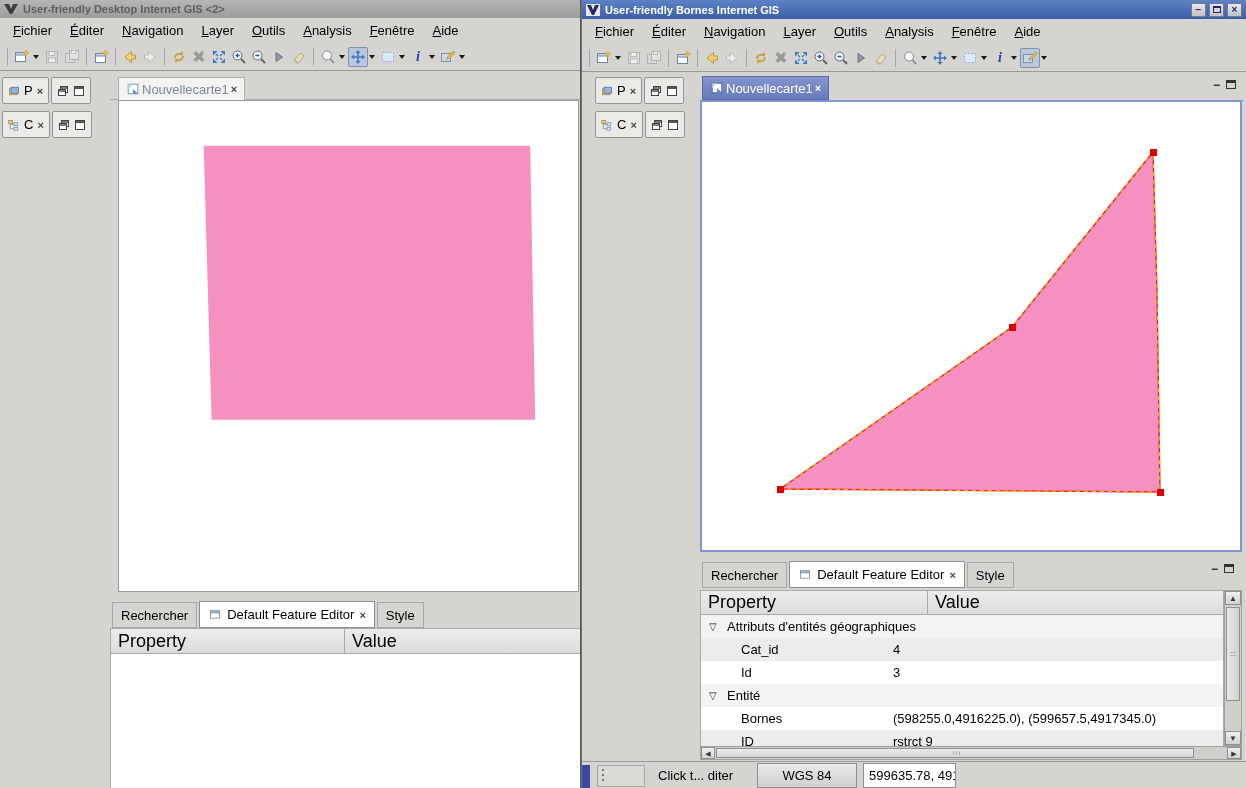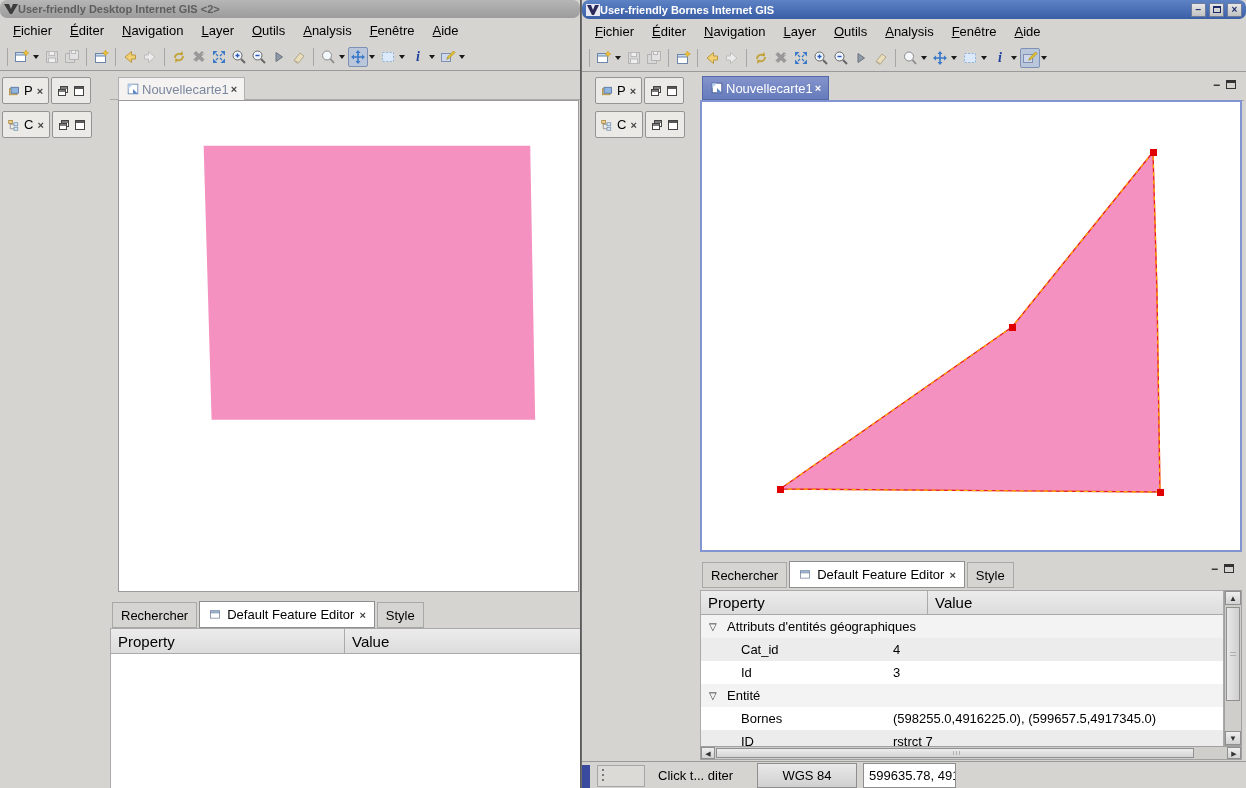--- a/index.html
+++ b/index.html
@@ -4,21 +4,21 @@
 <style>
   * { margin:0; padding:0; box-sizing:border-box; }
   html,body { width:1246px; height:788px; overflow:hidden; background:#6e6e6e;
               font-family:"Liberation Sans",sans-serif; }
   .win { position:absolute; top:0; height:788px; overflow:hidden; background:#d6d4d0; }
   #win-left  { left:0;  width:581px; border-right:1px solid #5a5a5a; }
   #win-right { left:582px; width:664px; }
 
   
   .titlebar { position:absolute; left:0; top:0; right:0; height:18px;
-              display:flex; align-items:center; padding:0 4px;border-radius:7px; }
+              display:flex; align-items:center; gap:5px; padding:0 4px; }
   #win-left  .titlebar { background:linear-gradient(#b6b6b6,#9c9c9c); color:#5e5e5e; }
   #win-right .titlebar { background:linear-gradient(#5d83c5,#3a5ea6); color:#fff; height:19px; }
   .title-text { font-size:11px; font-weight:bold; white-space:nowrap; }
   .logo { width:14px; height:12px; flex:0 0 auto; }
   .winbtns { margin-left:auto; display:flex; gap:3px; }
   .wbtn { width:15px; height:14px; background:linear-gradient(#e8e8e8,#c2c2c2);
           border:1px solid #707a9a; color:#1c2a6a; font:bold 10px/12px "Liberation Sans",sans-serif;
           text-align:center; }
   .wbtn .maxbox { display:block; width:8px; height:7px; border:1px solid #1c2a6a;
                   border-top:2px solid #1c2a6a; margin:2px auto 0; }
@@ -79,21 +79,21 @@
 
   
   .ptabs { position:absolute; display:flex; align-items:flex-end; gap:2px; }
   #win-left  .ptabs { left:112px; top:601px; height:27px; }
   #win-right .ptabs { left:120px; top:561px; height:27px; }
   .ptab { display:flex; align-items:center; gap:5px; height:26px; padding:0 8px;
           font-size:13px; color:#000; background:#d6d4d0; border:1px solid #a8a8a8;margin-top:29px; }
   .ptab.sel { background:#fff; border-color:#8e8e8e; height:27px; }
   .ptab svg { width:14px; height:13px; }
 
-  .thead { position:absolute; display:flex; font-size:15px;text-align:center; }
+  .thead { position:absolute; display:flex; font-size:18px;text-align:center; }
   #win-left  .thead { left:110px; top:628px; width:471px; height:26px; }
   #win-right .thead { left:118px; top:590px; width:524px; height:25px; }
   .th { background:linear-gradient(#ececec,#dcdcdc); border:1px solid #aaa;
         display:flex; align-items:center; padding-left:7px; }
   #win-left  .th.c1 { width:235px; } #win-left  .th.c2 { flex:1; margin-left:-1px; }
   #win-right .th.c1 { width:228px; } #win-right .th.c2 { flex:1; margin-left:-1px; }
 
   .tbody { position:absolute; background:#fff; overflow:hidden; }
   #win-left  .tbody { left:110px; top:654px; width:471px; height:134px; border-left:1px solid #aaa; }
   #win-right .tbody { left:118px; top:615px; width:524px; height:131px;
@@ -660,21 +660,21 @@
     <div class="trow grp shade2">
       <span class="tri">▽</span>
       <span class="pcell">Entité</span>
     </div>
     <div class="trow item">
       <span class="pcell">Bornes</span>
       <span class="vcell">(598255.0,4916225.0), (599657.5,4917345.0)</span>
     </div>
     <div class="trow item shade">
       <span class="pcell">ID</span>
-      <span class="vcell">rstrct 7</span>
+      <span class="vcell">rstrct 9</span>
     </div>
   </div>
 
   <div class="vscroll">
     <span class="sbtn">▲</span>
     <span class="vthumb"></span>
     <span class="sbtn">▼</span>
   </div>
   <div class="hscroll">
     <span class="hbtn">◀</span>

